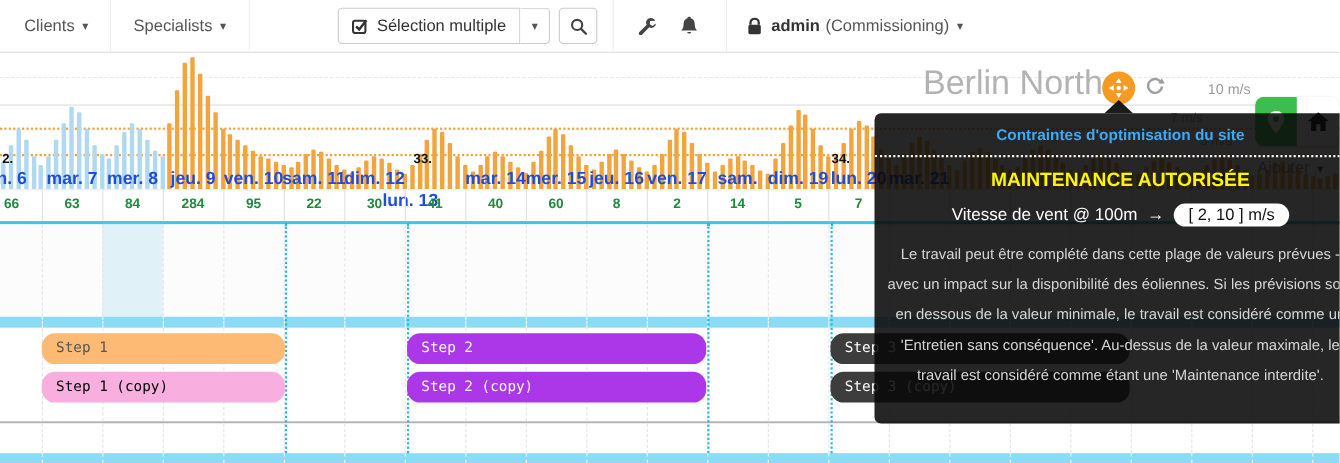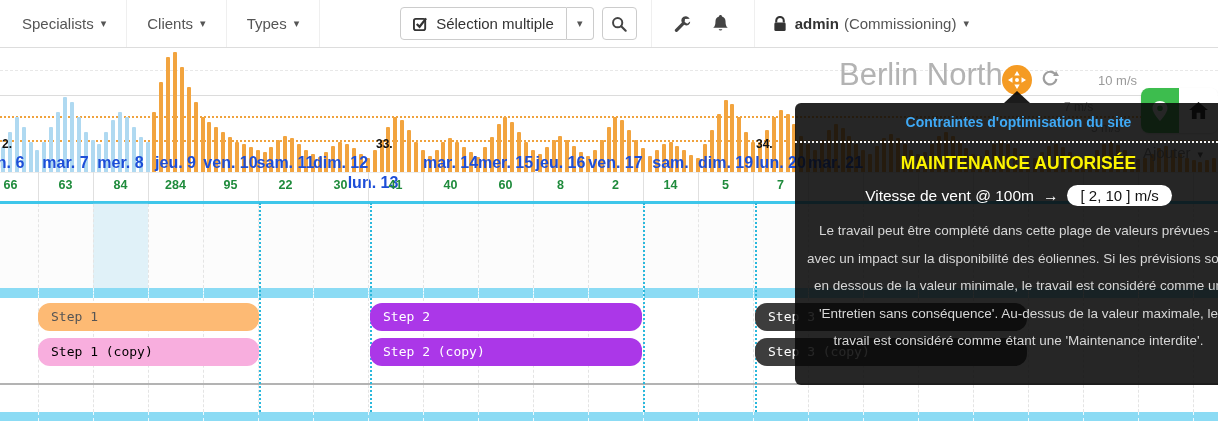--- a/index.html
+++ b/index.html
@@ -518,29 +518,25 @@
     <div id="tt-windrow">
       <span>Vitesse de vent @ 100m</span>
       <span>→</span>
       <span id="tt-pill">[ 2, 10 ]  m/s</span>
     </div>
     <div id="tt-body">Le travail peut être complété dans cette plage de valeurs prévues - avec un impact sur la disponibilité des éoliennes. Si les prévisions sont en dessous de la valeur minimale, le travail est considéré comme un 'Entretien sans conséquence'. Au-dessus de la valeur maximale, le travail est considéré comme étant une 'Maintenance interdite'.</div>
   </div>
 
   <div id="navbar">
     <div class="nav-item">
-      <span>Specialists</span>
-      <span class="caret"></span>
-    </div>
-    <div class="nav-item">
       <span>Clients</span>
       <span class="caret"></span>
     </div>
     <div class="nav-item">
-      <span>Types</span>
+      <span>Specialists</span>
       <span class="caret"></span>
     </div>
     <div style="flex:0 0 72px;"></div>
     <div id="multi-btn-group">
       <div class="btn" id="multi-btn">
         <svg width="15" height="15" viewBox="0 0 16 16" style="margin-right:8px;">
           <rect x="1" y="3" width="12" height="12" rx="2" fill="none" stroke="#333" stroke-width="2"></rect>
           <path d="M4 8.5 L7 11.5 L14 2.5" fill="none" stroke="#333" stroke-width="2.4"></path>
         </svg>
         <span>Sélection multiple</span>

